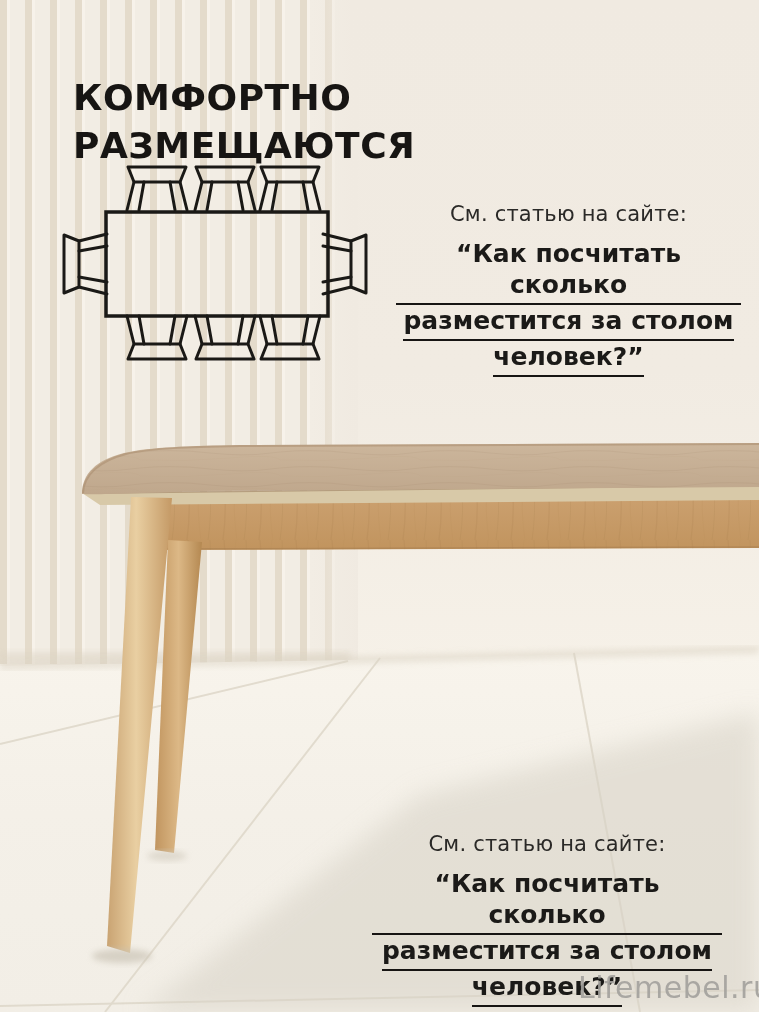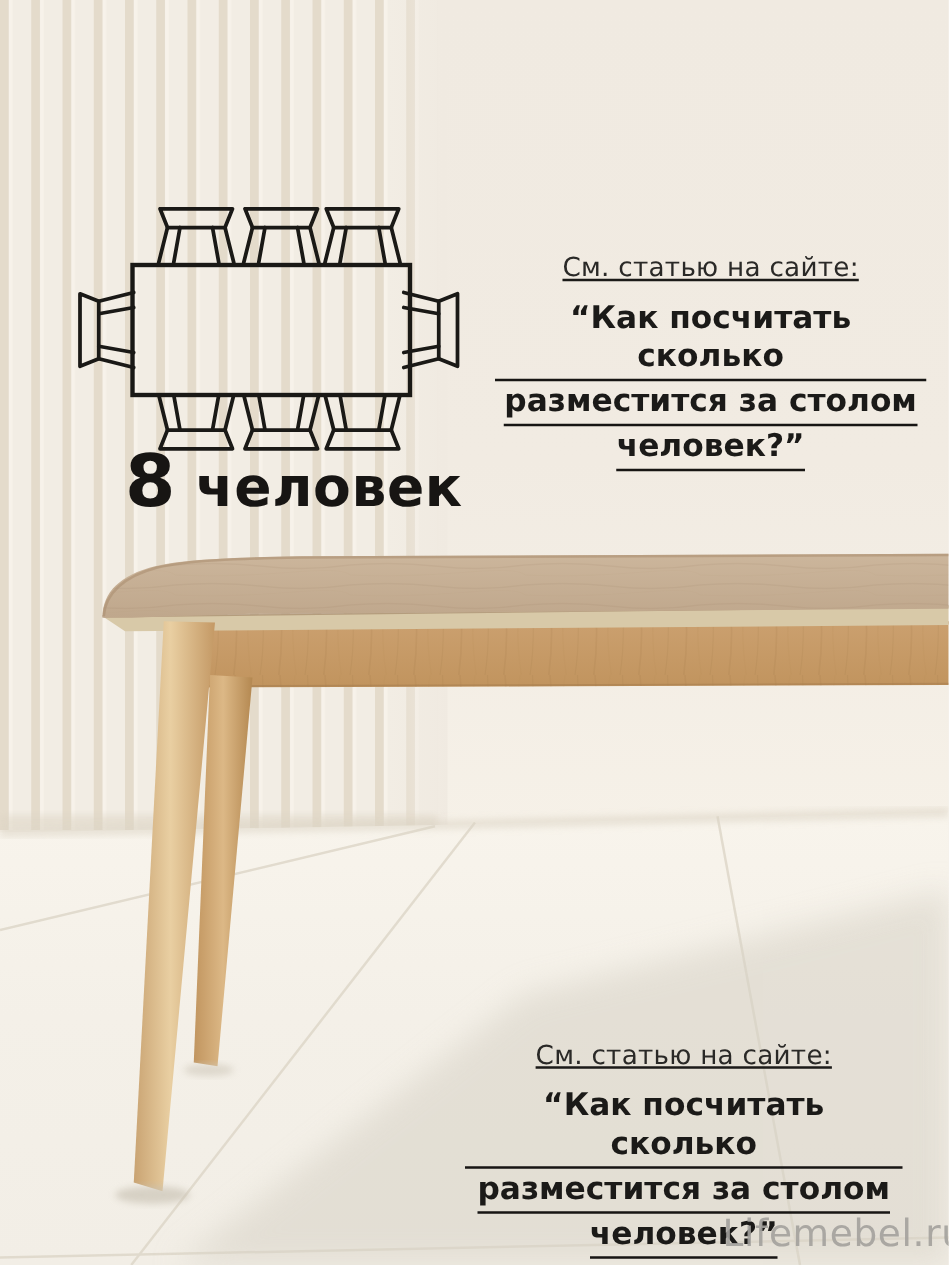--- a/index.html
+++ b/index.html
@@ -11,21 +11,21 @@
   
   .heading{position:absolute;left:73px;top:74px;width:360px;
     font-size:36px;font-weight:800;line-height:48px;letter-spacing:.5px;color:#171513;}
 
   
   .capacity{position:absolute;left:100px;top:356px;color:#171513;font-weight:800;
     font-size:44px;line-height:58px;letter-spacing:.5px;white-space:nowrap;}
   .capacity .cap-num{font-size:58px;}
 
   
-  .note{position:absolute;text-align:center;color:#1b1a18;text-decoration:underline;}
+  .note{position:absolute;text-align:center;color:#1b1a18;}
   .note-top{left:396px;top:202px;width:345px;}
   .note-bottom{left:372px;top:832px;width:350px;}
   .note-intro{font-size:21px;font-weight:400;color:#2a2927;margin-bottom:12px;letter-spacing:.2px;}
   .note-line{font-size:25px;font-weight:800;line-height:31px;letter-spacing:0;}
   .note-line span{display:inline-block;border-bottom:2.5px solid #171513;padding-bottom:3px;}
 
   
   .watermark{position:absolute;left:578px;top:970px;font-size:30px;color:#a3a19d;
     font-weight:400;letter-spacing:.5px;opacity:.9;}
 
@@ -161,22 +161,25 @@
       <use href="#chair" transform="translate(202,198) rotate(180)"></use>
       <use href="#chair" transform="translate(267,198) rotate(180)"></use>
 
       <use href="#chair" transform="translate(7,133) rotate(-90)"></use>
       <use href="#chair" transform="translate(313,69) rotate(90)"></use>
 
       <rect x="51" y="49" width="222" height="104" fill="none" stroke="#1a1916" stroke-width="3.5"></rect>
     </svg>
   </div>
 
+  <div class="heading">
+    <div>КОМФОРТНО</div>
+    <div>РАЗМЕЩАЮТСЯ</div>
+  </div>
 
-  <div class="capacity"><span class="cap-num">8</span> <span>человек</span></div>
 
   <div class="note note-top">
     <div class="note-intro">См. статью на сайте:</div>
     <div class="note-line"><span>“Как посчитать сколько</span></div>
     <div class="note-line"><span>разместится за столом</span></div>
     <div class="note-line"><span>человек?”</span></div>
   </div>
 
   <div class="note note-bottom">
     <div class="note-intro">См. статью на сайте:</div>

